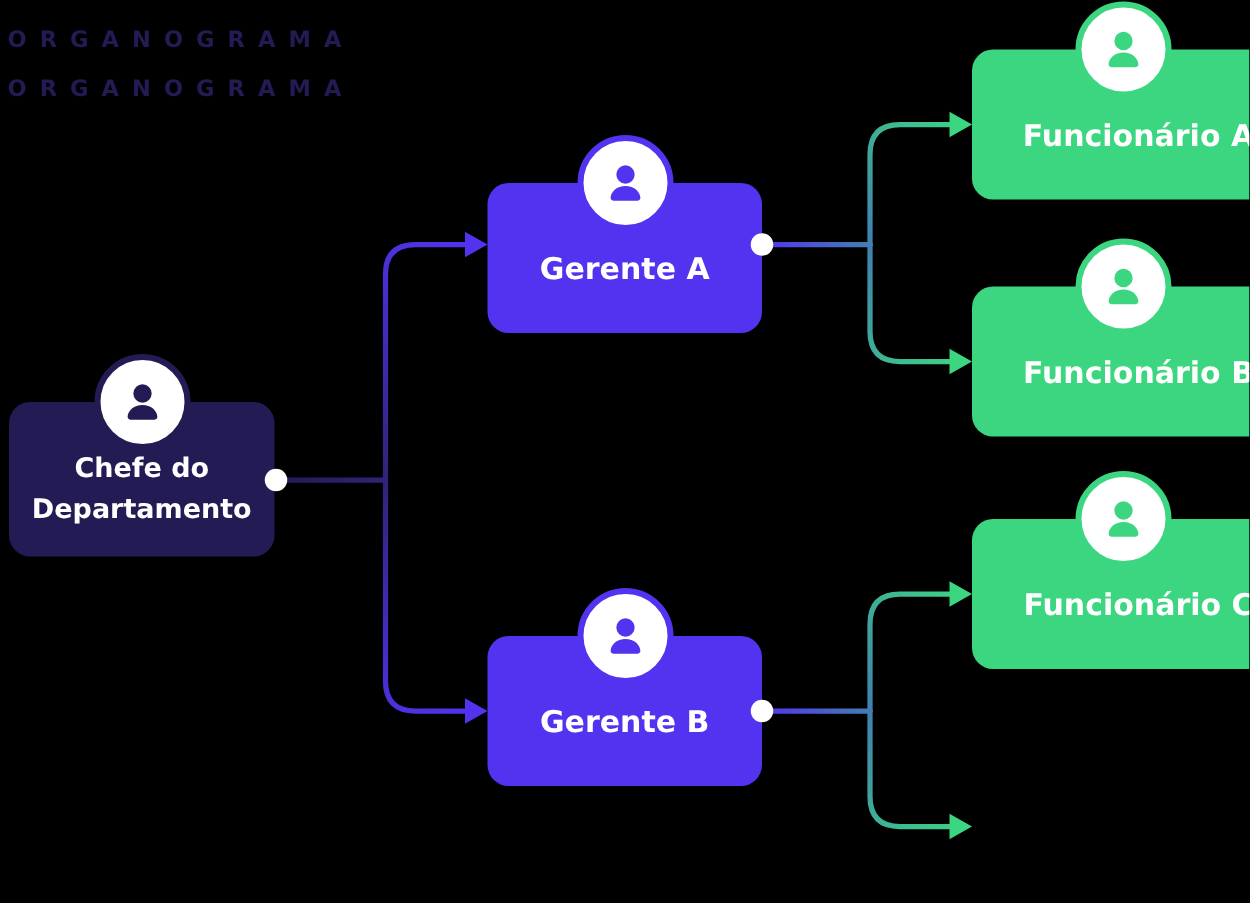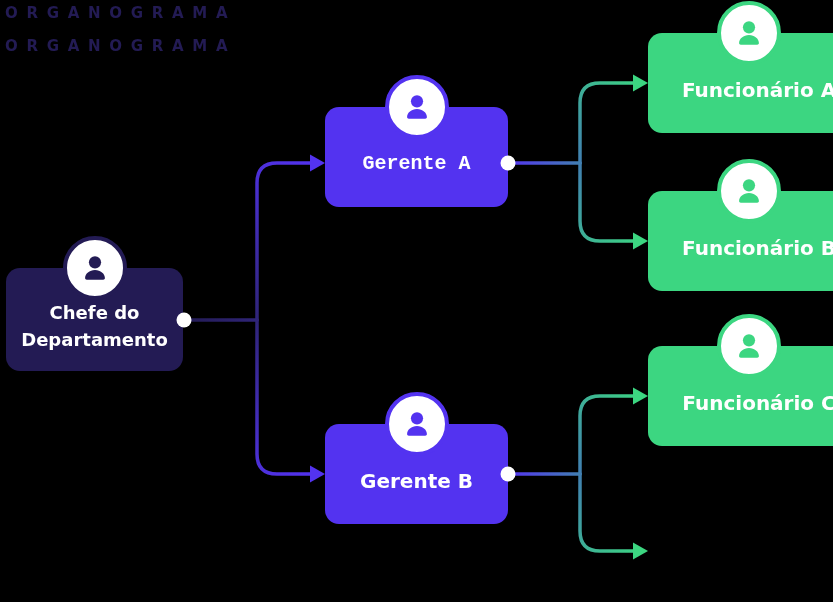--- a/index.html
+++ b/index.html
@@ -1,34 +1,34 @@
 <!DOCTYPE html>
 <html><head>
 <meta charset="utf-8">
 <style>
   html,body{margin:0;padding:0;background:#000;}
   .stage{
     position:relative;width:833px;height:602px;background:#000;overflow:hidden;
     font-family:"DejaVu Sans","Liberation Sans",sans-serif;
   }
-  .page-title{position:absolute;left:5px;top:5px;}
+  .page-title{position:absolute;left:5px;top:18px;}
   .page-title .t-line{
     display:block;font-size:15px;font-weight:700;letter-spacing:0.58em;
     color:#231b54;line-height:16px;margin-bottom:17px;white-space:nowrap;
   }
   .connector-layer{position:absolute;inset:0;pointer-events:none;}
   .node{
     position:absolute;border-radius:14px;display:flex;align-items:center;
     justify-content:center;text-align:center;color:#fff;
   }
   .node-label{font-size:20px;font-weight:600;padding-top:14px;line-height:1.5;}
   .node.chefe{left:6px;top:268px;width:177px;height:103px;background:#231b54;justify-content:center;}
   .node.chefe .node-label{font-size:18px;padding:12px 14px 0 14px;}
   .node.gerente{left:325px;width:183px;height:100px;background:#5333f0;}
-  .node.gerente-a{top:107px;font-family:Liberation Mono, monospace;}
+  .node.gerente-a{top:122px;}
   .node.gerente-b{top:424px;}
   .node.func{left:648px;width:182px;height:100px;background:#3cd681;padding-left:20px;}
   .node.func-a{top:33px;}
   .node.func-b{top:191px;text-align:right;}
   .node.func-c{top:346px;}
   .node.func-d{top:501px;}
   .avatar{
     position:absolute;left:50%;top:-32px;transform:translateX(-50%);
     width:56px;height:56px;border-radius:50%;background:#fff;
     display:flex;align-items:center;justify-content:center;

